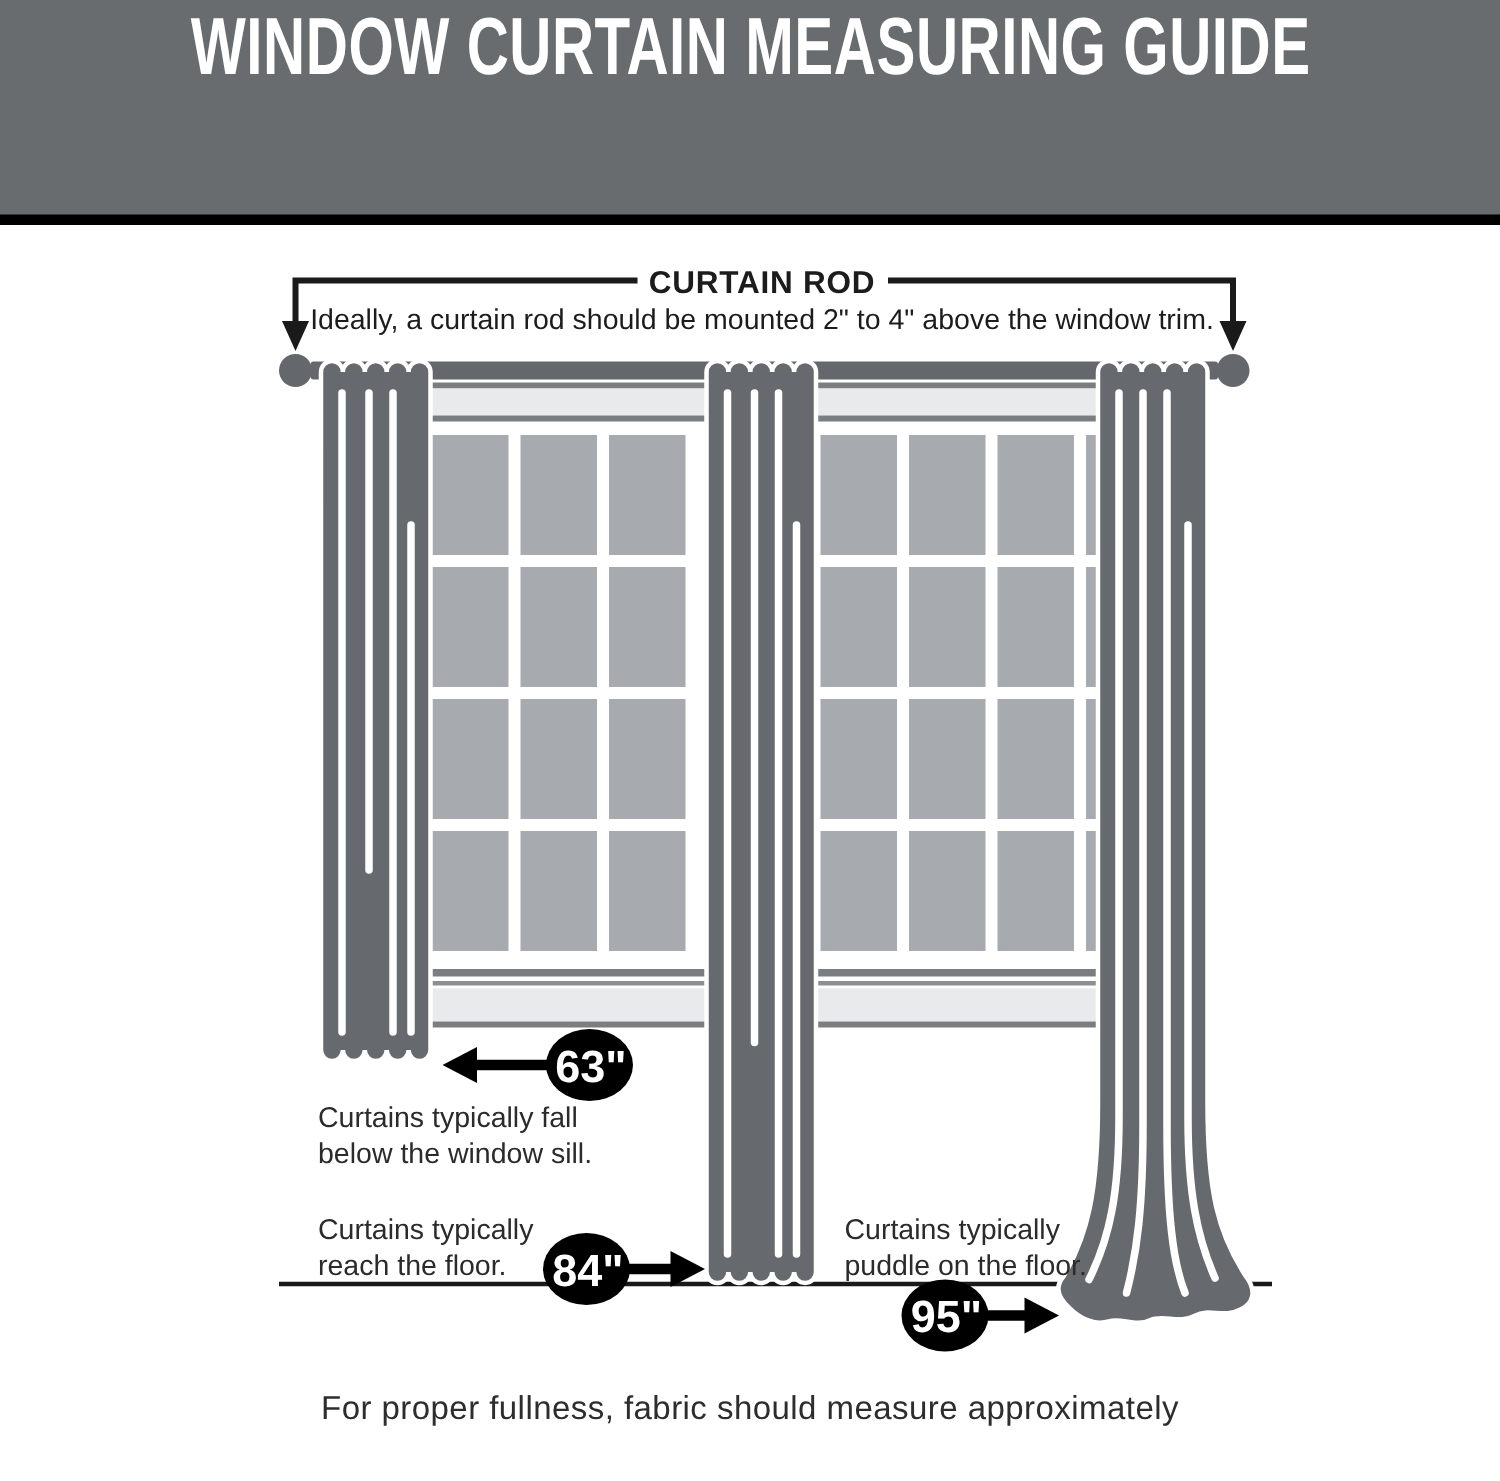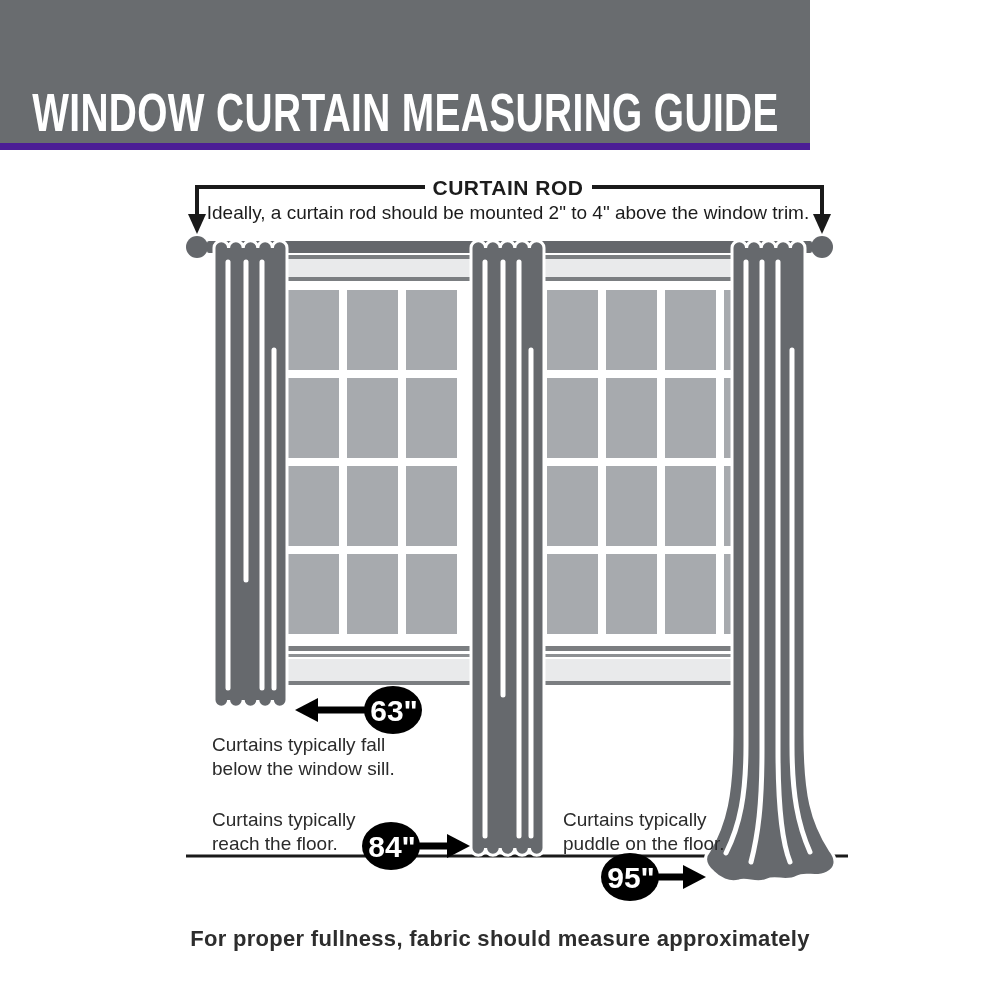--- a/index.html
+++ b/index.html
@@ -2,37 +2,37 @@
 <html><head>
 <meta charset="utf-8">
 <style>
   html,body{margin:0;padding:0;background:#ffffff;}
   body{
     width:1000px;height:987px;overflow:hidden;
     font-family:"Liberation Sans","DejaVu Sans",sans-serif;
     -webkit-font-smoothing:antialiased;
   }
   .header{
-    width:810px;height:143px;background:#696c6f;
-    border-bottom:7px solid #4c1d95;
-    display:flex;align-items:flex-end;justify-content:center;
+    width:1000px;height:143px;background:#696c6f;
+    border-bottom:7px solid #000000;
+    display:flex;align-items:flex-start;justify-content:center;
   }
   .header .title{
     color:#ffffff;font-size:54px;font-weight:bold;letter-spacing:.5px;
     transform:scaleX(0.72);transform-origin:center;white-space:nowrap;
   }
   svg{display:block;}
   svg text{font-family:"Liberation Sans","DejaVu Sans",sans-serif;}
   .rod-label{font-size:21px;font-weight:bold;letter-spacing:.5px;fill:#1c1c1c;}
   .rod-note{font-size:19px;fill:#1c1c1c;}
   .caption{font-size:19px;fill:#2b2b2b;}
   .badge-text{font-size:30px;font-weight:bold;fill:#ffffff;}
   .footer{
     width:1000px;text-align:center;margin-top:14px;
-    font-size:22px;font-weight:700;color:#2d2d2d;line-height:1.4;letter-spacing:.3px;
+    font-size:22px;font-weight:400;color:#2d2d2d;line-height:1.4;letter-spacing:.3px;
   }
 </style>
 </head>
 <body>
 
 <div class="header">
   <span class="title">WINDOW CURTAIN MEASURING GUIDE</span>
 </div>
 
 <svg width="1000" height="760" viewBox="0 0 1000 760" xmlns="http://www.w3.org/2000/svg">

